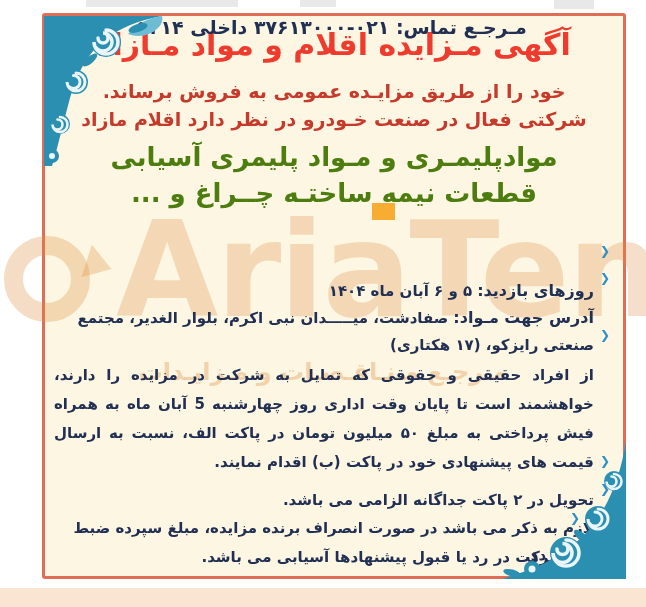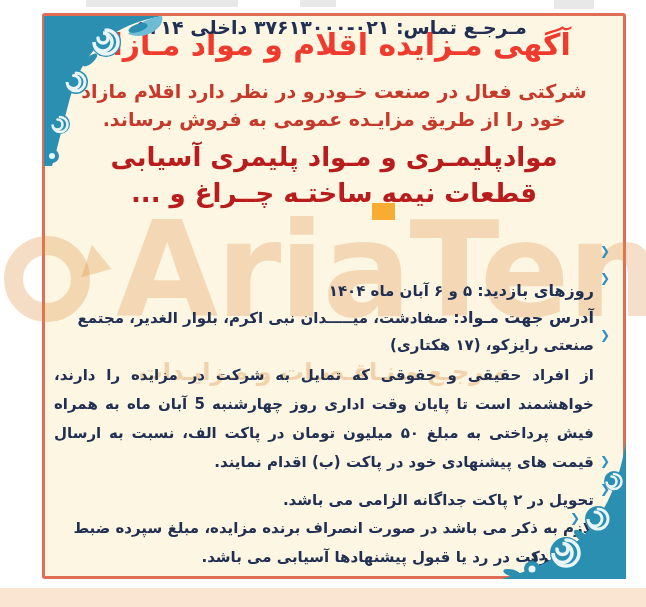--- a/index.html
+++ b/index.html
@@ -31,21 +31,21 @@
     color:rgba(222,141,63,.34);}
   .wm-orange{position:absolute;left:372px;top:203px;width:23px;height:17px;background:#f6a41f;opacity:.9;}
   
   .content{position:absolute;left:42px;top:13px;width:584px;height:566px;z-index:3;direction:rtl;}
   .content > div{position:absolute;}
   .ad-title{top:12px;left:0;right:0;text-align:center;font-size:30px;line-height:40px;
     font-weight:bold;color:#ef3b2d;white-space:nowrap;}
   .intro{top:64px;left:0;right:0;text-align:center;font-size:19px;line-height:28px;
     font-weight:bold;color:#c63a2c;}
   .items{top:126px;left:0;right:0;text-align:center;font-size:26px;line-height:36px;
-    font-weight:bold;color:#b91c1c;}
+    font-weight:bold;color:#4d7c0f;}
   .body{left:12px;right:16px;top:0;height:100%;}
   .brow{position:absolute;left:0;right:0;display:flex;direction:rtl;
     font-size:15px;line-height:27px;font-weight:bold;color:#212f52;}
   .mark{flex:0 0 auto;color:#2e8fc5;font-size:12px;margin-left:6px;transform:translateY(1px);}
   .btext{flex:1;margin-top:40px;}
   .blabel{font-size:16px;margin-left:5px;}
   .blabel:empty{display:none;margin:0;}
   .r1{top:224px;} .r2{top:251px;}
   .r3{top:308px;} .r3 .btext{text-align:justify;line-height:29px;}
   .r4{top:434px;} .r5{top:462px;}
@@ -102,22 +102,22 @@
     <circle cx="30" cy="128" r="8" fill="#2b8fb2"></circle>
     <circle cx="30" cy="128" r="3.5" fill="#e9f5f9"></circle>
     <ellipse cx="80" cy="96" rx="10" ry="4" fill="#2b8fb2" transform="rotate(40 80 96)"></ellipse>
     <ellipse cx="10" cy="132" rx="9" ry="3.5" fill="#2b8fb2" transform="rotate(15 10 132)"></ellipse>
   </svg>
 
   <div class="content">
     <div class="ad-title">آگهی مـزایده اقلام و مواد مـازاد</div>
 
     <div class="intro">
+      <div>خود را از طریق مزایـده عمومی به فروش برساند.</div>
       <div>شرکتی فعال در صنعت خـودرو در نظر دارد اقلام مازاد</div>
-      <div>خود را از طریق مزایـده عمومی به فروش برساند.</div>
     </div>
 
     <div class="items">
       <div>موادپلیمـری و مـواد پلیمری آسیابی</div>
       <div>قطعات نیمه ساختـه چــراغ و ...</div>
     </div>
 
     <div class="body">
 
       <div class="brow r1">

